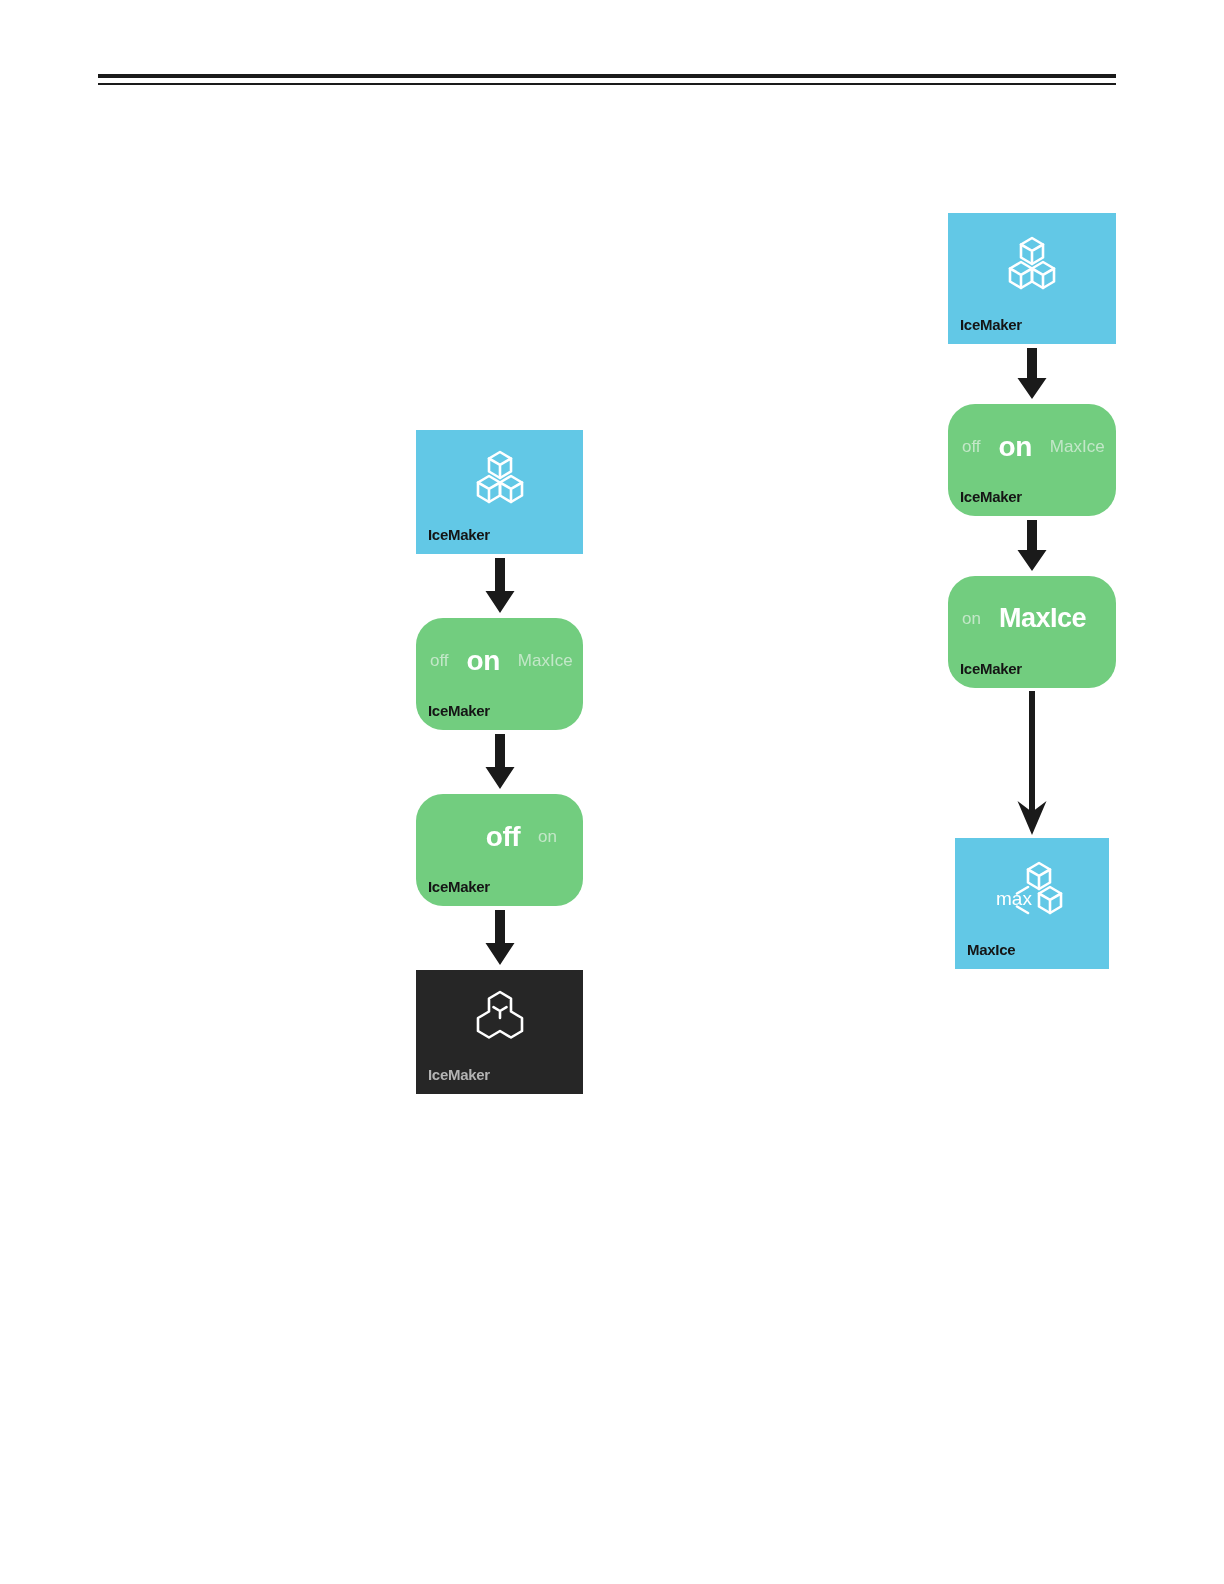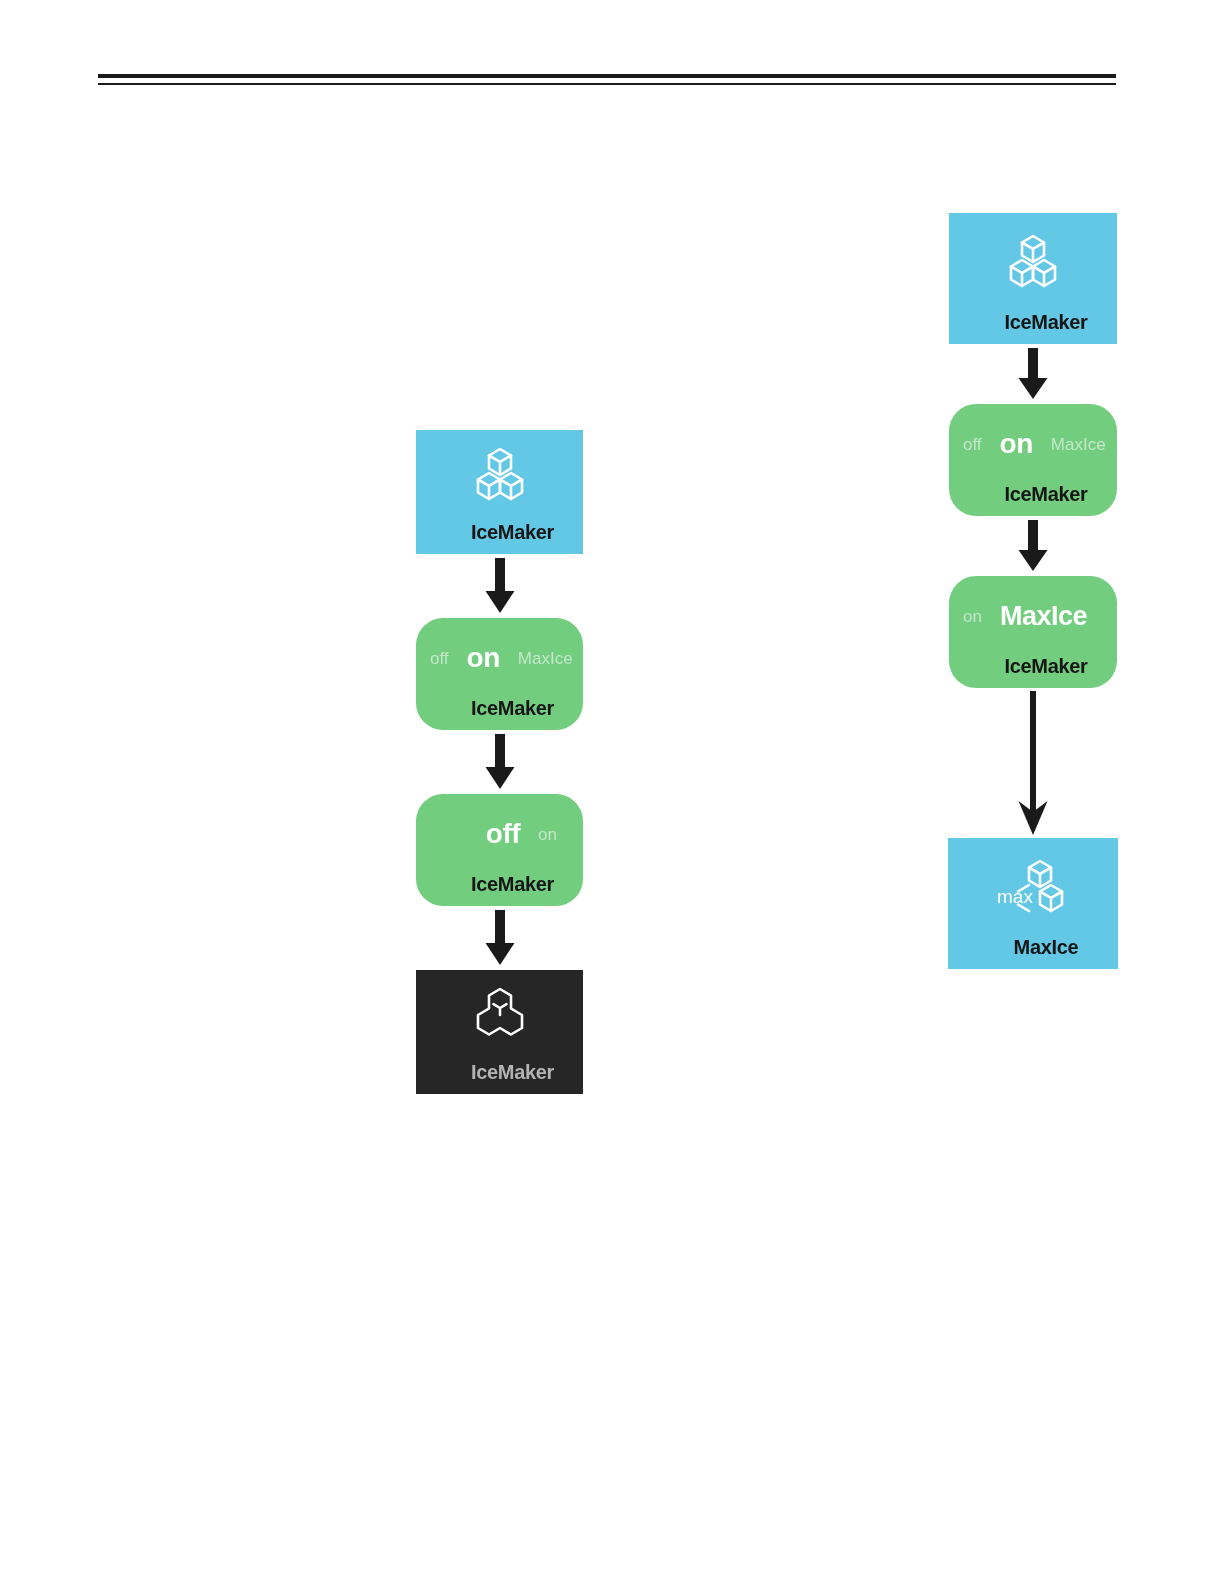--- a/index.html
+++ b/index.html
@@ -50,33 +50,32 @@
     box-sizing: border-box;
     display: flex;
     flex-direction: column;
     justify-content: flex-end;
     overflow: hidden;
   }
   .panel.size-lg { width: 167px; height: 124px; }
   .panel.size-md { width: 167px; height: 112px; }
   .panel.size-rt { width: 168px; height: 131px; }
   .panel.size-rm { width: 168px; height: 112px; }
-  .panel.size-rb { width: 170px; height: 131px; }
+  .panel.size-rb { width: 154px; height: 131px; }
 
   .panel.theme-blue  { background: #62c8e6; }
   .panel.theme-green { background: #72cd7f; border-radius: 27px; }
   .panel.theme-dark  { background: #262626; }
 
   .panel-label {
-    font-size: 20px;
+    font-size: 15px;
     font-weight: bold;
     letter-spacing: -0.3px;
-    padding: 0 0 12px 26px;
+    padding: 0 0 12px 12px;
     line-height: 1;
-    text-align: center;
   }
   .theme-blue  .panel-label { color: #151515; }
   .theme-green .panel-label { color: #151515; }
   .theme-dark  .panel-label { color: #b3b3b3; }
 
   
   .panel-icon {
     flex: 1 1 auto;
     display: flex;
     align-items: center;

